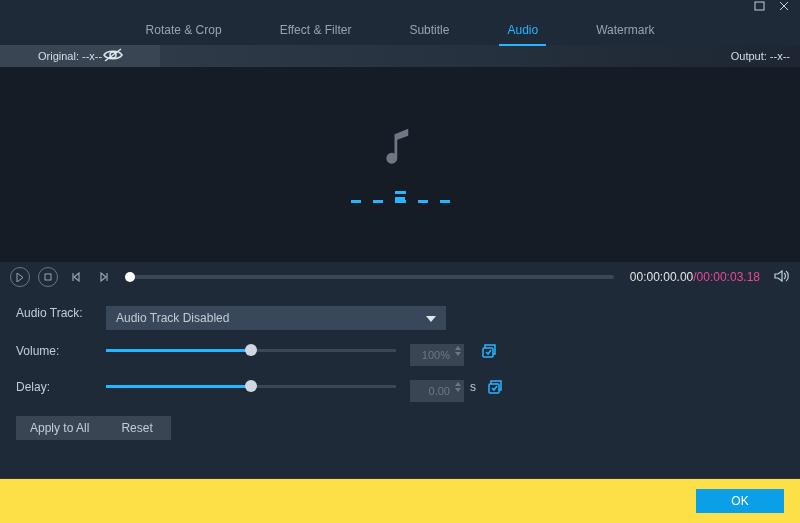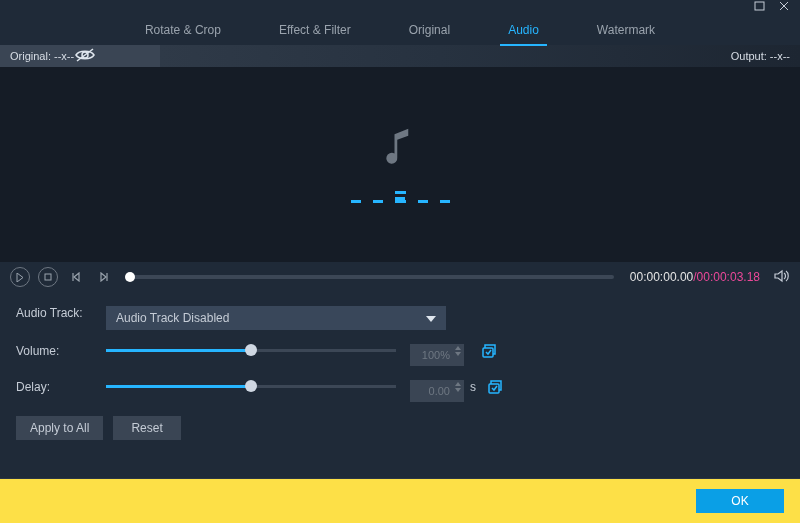--- a/index.html
+++ b/index.html
@@ -8,21 +8,21 @@
   .top-bar { height: 15px; display: flex; justify-content: flex-end; align-items: center; gap: 12px; padding-right: 10px; background: #1f2a38; }
   .top-bar svg { stroke: #c5ccd6; stroke-width: 1; }
 
   .tabs { height: 30px; display: flex; justify-content: center; align-items: flex-end; gap: 58px; background: #1f2a38; font-size: 12px; color: #9aa3ad; }
   .tab { padding-bottom: 8px; cursor: pointer; position: relative; }
   .tab.active { color: #26b5ff; }
   .tab.active::after { content: ""; position: absolute; left: -8px; right: -8px; bottom: -1px; height: 2px; background: #26b5ff; }
 
   .infobar { height: 22px; display: flex; align-items: center; justify-content: space-between; padding: 0 10px; font-size: 11px;
              background: linear-gradient(to right, #3a4554 0, #3a4554 160px, #2f3a48 160px, #273240 55%, #1d2632 100%); }
-  .infobar .left { display: flex; align-items: center; color: #d7dde5; }
+  .infobar .left { display: flex; align-items: center; color: #d7dde5; margin-left: 28px; }
   .infobar .right { color: #d7dde5; }
 
   .preview { height: 195px; background: #151c26; display: flex; flex-direction: column; align-items: center; justify-content: center; gap: 16px; }
   .music-note { color: #6e7782; }
   .eq { display: flex; align-items: flex-end; gap: 12px; height: 14px; }
   .eq span { display: block; width: 10px; background: #26b5ff; }
 
   .transport { height: 30px; display: flex; align-items: center; padding: 0 10px; gap: 8px; background: #1f2a38; }
   .tbtn { width: 20px; height: 20px; border: 1px solid #6e7782; border-radius: 50%; display: flex; align-items: center; justify-content: center; cursor: pointer; }
   .tbtn.noborder { border: none; }
@@ -40,21 +40,21 @@
   .fill { position: absolute; left: 0; height: 3px; background: #26b5ff; }
   .knob2 { position: absolute; width: 12px; height: 12px; background: #cfd7e2; border-radius: 50%; top: 50%; transform: translate(-50%,-50%); }
   .numbox { width: 54px; height: 22px; background: #3a4554; display: flex; align-items: center; justify-content: flex-end; padding: 0 14px 0 6px; margin-left: 14px; position: relative; color: #6e7782; font-size: 11px; }
   .spinners { position: absolute; right: 3px; top: 2px; display: flex; flex-direction: column; gap: 2px; }
   .spin { width: 0; height: 0; border-left: 3px solid transparent; border-right: 3px solid transparent; cursor: pointer; }
   .spin.up { border-bottom: 4px solid #6e7782; }
   .spin.down { border-top: 4px solid #6e7782; }
   .unit { margin-left: 6px; font-size: 12px; color: #c5ccd6; }
   .reset-ic { margin-left: 10px; cursor: pointer; color: #26b5ff; }
 
-  .btnrow { display: flex; gap: 10px; margin-top: 0; }
+  .btnrow { display: flex; margin-top: 0; }
   .graybtn { height: 24px; padding: 0 14px; background: #3a4554; display: flex; align-items: center; font-size: 12px; color: #c5ccd6; cursor: pointer; }
   .graybtn.sm { padding: 0 18px; }
 
   .footer { position: absolute; bottom: 0; left: 0; right: 0; height: 45px; display: flex; align-items: center; justify-content: flex-end; gap: 14px; padding: 0 16px; border-top: 1px solid #2b3544; background: #fde047; }
   .bluebtn { width: 88px; height: 24px; background: #0a9fe6; display: flex; align-items: center; justify-content: center; font-size: 12px; color: #fff; cursor: pointer; }
 </style>
 </head>
 <body>
 
 <div class="top-bar">
@@ -67,21 +67,21 @@
     <svg width="12" height="12" viewBox="0 0 12 12">
         <line x1="2" y1="2" x2="10" y2="10"></line>
         <line x1="10" y1="2" x2="2" y2="10"></line>
       </svg>
   </span>
 </div>
 
 <div class="tabs">
   <div class="tab">Rotate &amp; Crop</div>
   <div class="tab">Effect &amp; Filter</div>
-  <div class="tab">Original</div>
+  <div class="tab">Subtitle</div>
   <div class="tab active">Audio</div>
   <div class="tab">Watermark</div>
 </div>
 
 <div class="infobar">
   <div class="left">
     <span>Original: --x--</span>
     <span>
       <svg width="22" height="14" viewBox="0 0 22 14" fill="none" stroke="#dfe6ee" stroke-width="1.5">
         <path d="M2 7 C5 2 17 2 20 7 C17 12 5 12 2 7 Z"></path>

